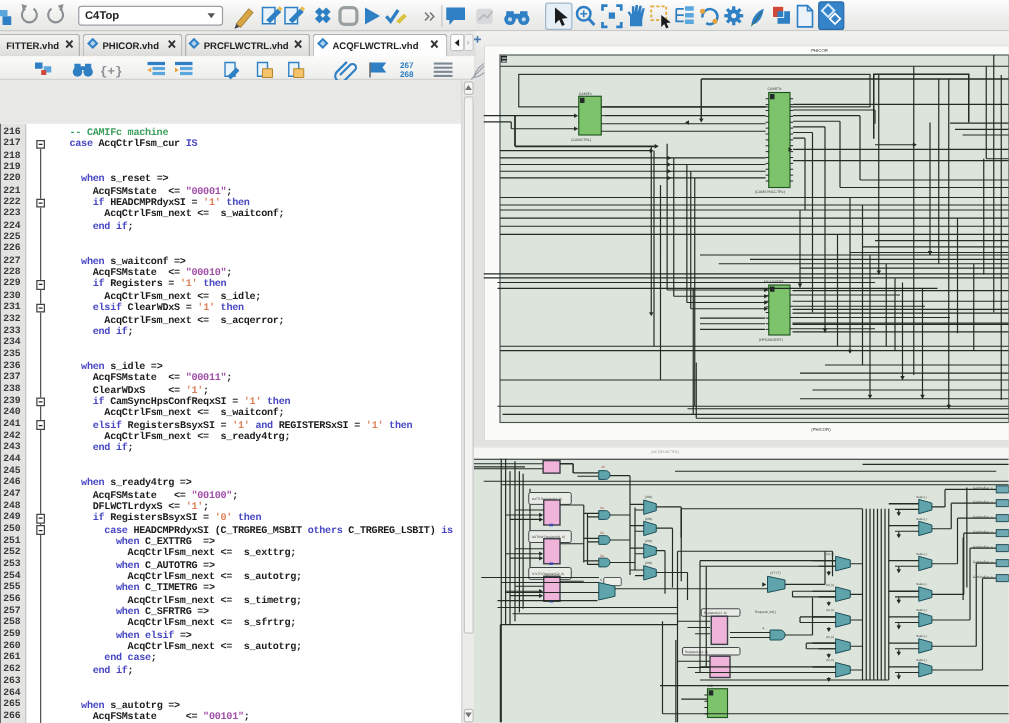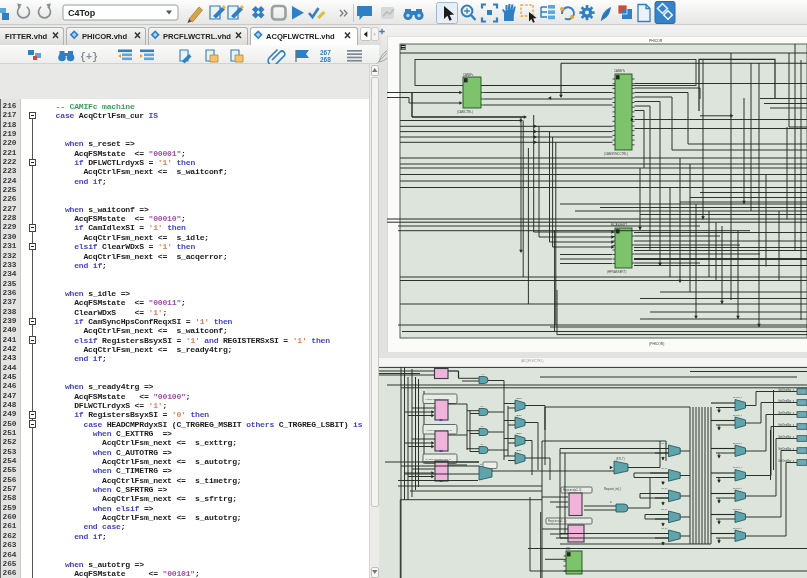--- a/index.html
+++ b/index.html
@@ -256,28 +256,28 @@
       <div class="fbox" style="top:218.5px"></div>
       <div class="fbox" style="top:237.2px"></div>
       <div class="fbox" style="top:312.0px"></div>
       <div class="fbox" style="top:321.4px"></div>
   <pre id="codep"><i class="p">    </i><i class="m">-- CAMIFc machine</i>
 <i class="p">    </i><i class="k">case</i><i class="p"> AcqCtrlFsm_cur </i><i class="k">IS</i>
 
 
 <i class="p">      </i><i class="k">when</i><i class="p"> s_reset =&gt;</i>
 <i class="p">        AcqFSMstate  &lt;= </i><i class="s">"00001"</i><i class="p">;</i>
-<i class="p">        </i><i class="k">if</i><i class="p"> DFLWCTLrdyxS = </i><i class="c">'1'</i><i class="p"> </i><i class="k">then</i>
+<i class="p">        </i><i class="k">if</i><i class="p"> HEADCMPRdyxSI = </i><i class="c">'1'</i><i class="p"> </i><i class="k">then</i>
 <i class="p">          AcqCtrlFsm_next &lt;=  s_waitconf;</i>
 <i class="p">        </i><i class="k">end</i><i class="p"> </i><i class="k">if</i><i class="p">;</i>
 
 
 <i class="p">      </i><i class="k">when</i><i class="p"> s_waitconf =&gt;</i>
 <i class="p">        AcqFSMstate  &lt;= </i><i class="s">"00010"</i><i class="p">;</i>
-<i class="p">        </i><i class="k">if</i><i class="p"> CamIdlexSI = </i><i class="c">'1'</i><i class="p"> </i><i class="k">then</i>
+<i class="p">        </i><i class="k">if</i><i class="p"> Registers = </i><i class="c">'1'</i><i class="p"> </i><i class="k">then</i>
 <i class="p">          AcqCtrlFsm_next &lt;=  s_idle;</i>
 <i class="p">        </i><i class="k">elsif</i><i class="p"> ClearWDxS = </i><i class="c">'1'</i><i class="p"> </i><i class="k">then</i>
 <i class="p">          AcqCtrlFsm_next &lt;=  s_acqerror;</i>
 <i class="p">        </i><i class="k">end</i><i class="p"> </i><i class="k">if</i><i class="p">;</i>
 
 
 <i class="p">      </i><i class="k">when</i><i class="p"> s_idle =&gt;</i>
 <i class="p">        AcqFSMstate  &lt;= </i><i class="s">"00011"</i><i class="p">;</i>
 <i class="p">        ClearWDxS    &lt;= </i><i class="c">'1'</i><i class="p">;</i>
 <i class="p">        </i><i class="k">if</i><i class="p"> CamSyncHpsConfReqxSI = </i><i class="c">'1'</i><i class="p"> </i><i class="k">then</i>

